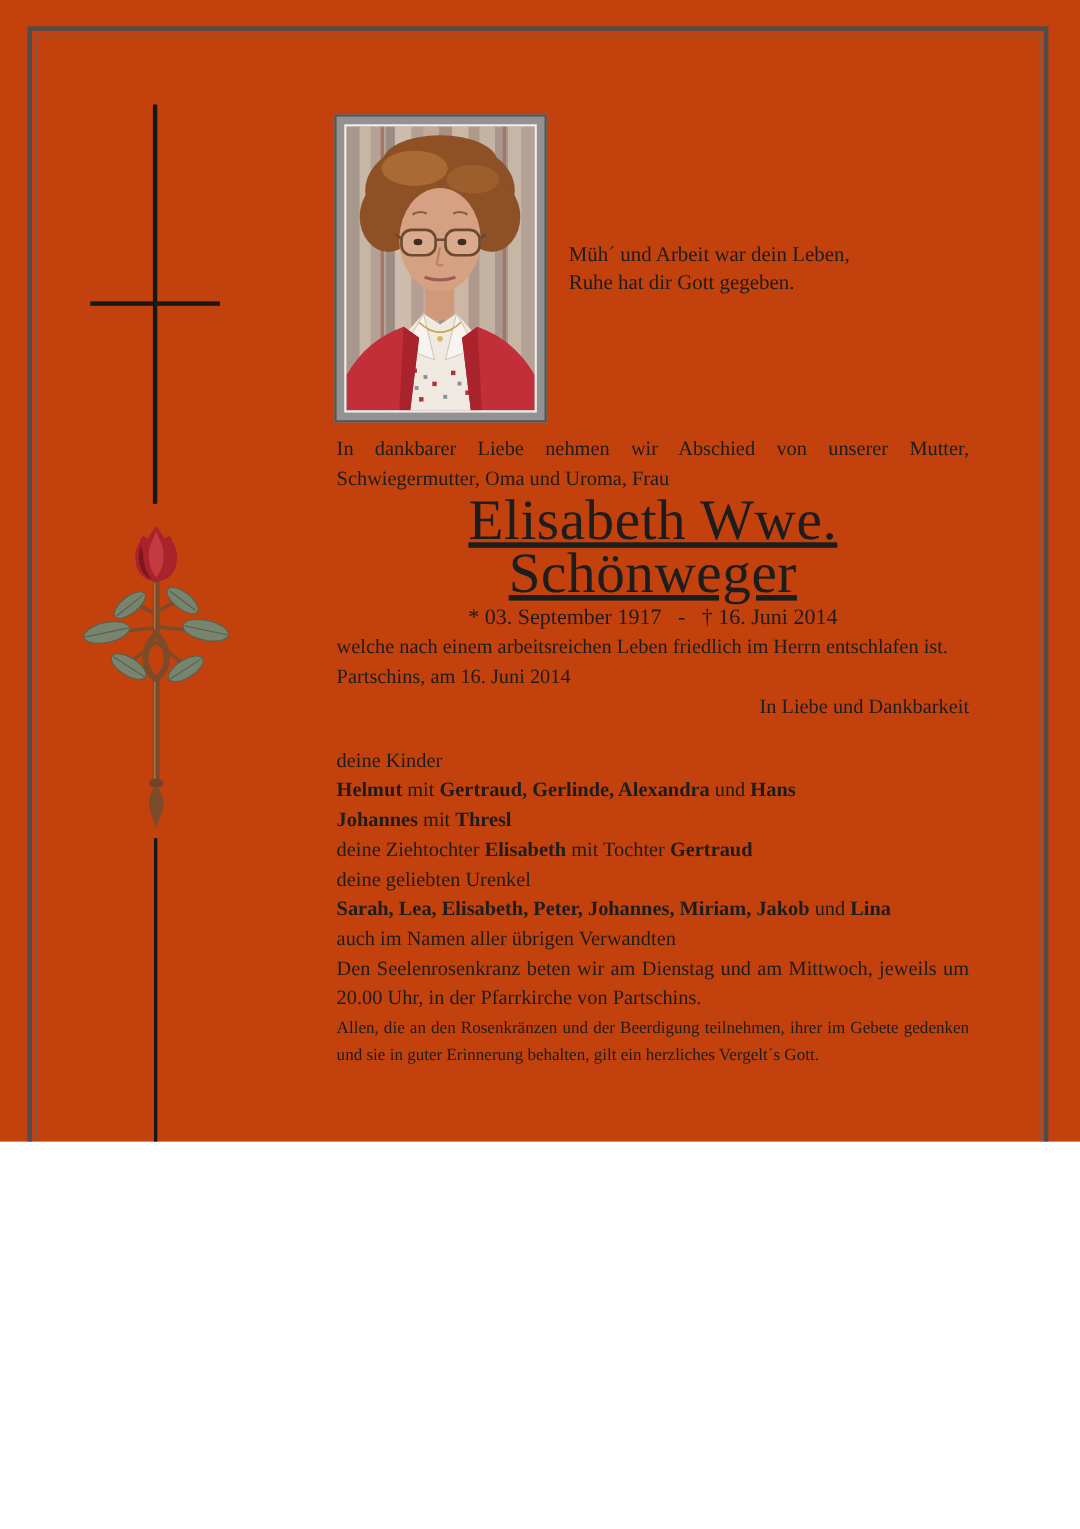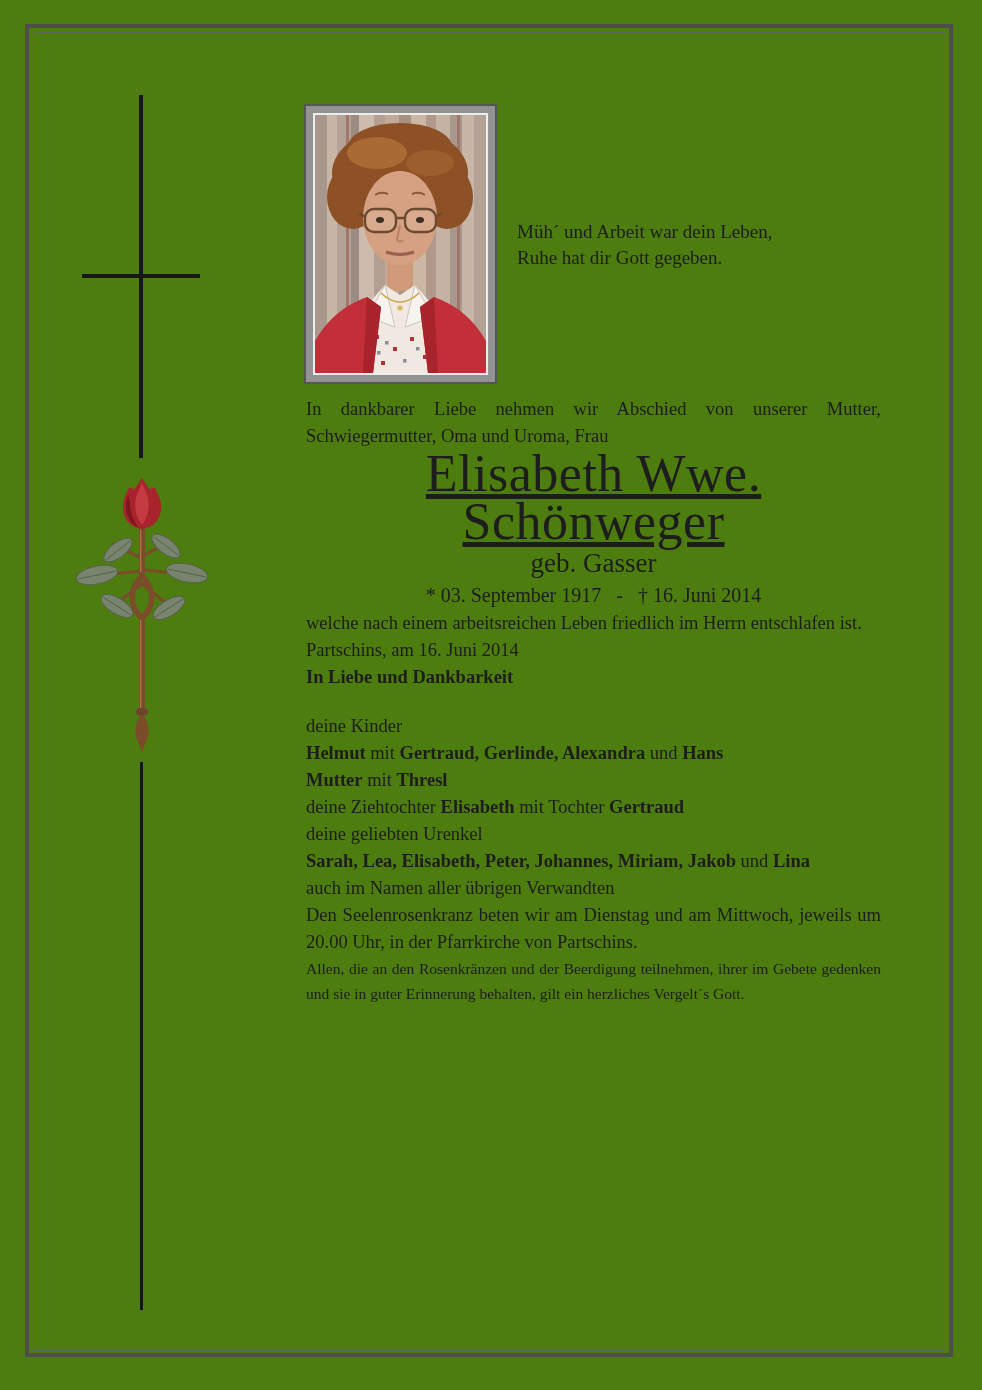--- a/index.html
+++ b/index.html
@@ -1,17 +1,17 @@
 <!DOCTYPE html>
 <html><head>
 <meta charset="utf-8">
 <style>
   html,body { margin:0; padding:0; background:#ffffff; }
   .sheet {
-    position:relative; width:982px; height:1390px; background:#4d7c0f;
+    position:relative; width:982px; height:1038px; background:#c2410c;
     font-family:"Liberation Serif", serif; color:#1d1d1d; overflow:hidden;
   }
   
   .frame-outer { position:absolute; left:25px; top:24px; width:928px; height:1333px;
     border:4px solid #4d4d4d; box-sizing:border-box; }
   .frame-inner { position:absolute; left:33px; top:32px; width:913px; height:1319px;
     border:1px solid #646464; box-sizing:border-box; }
   
   .cross-v { position:absolute; left:139px; top:95px; width:4px; height:363px; background:#171717; }
   .cross-h { position:absolute; left:82px;  top:274px; width:118px; height:4px; background:#171717; }
@@ -27,21 +27,21 @@
   
   .col { position:absolute; left:306px; top:396px; width:575px; font-size:18.5px; line-height:27px; }
   .col p { margin:0; }
   .just { text-align:justify; }
   .name   { font-size:52px; line-height:48px; text-align:center; margin:24px 0 0; font-weight:normal; letter-spacing:0.5px;text-decoration:underline; }
   .maiden { font-size:27px; line-height:34px; text-align:center; margin:2px 0 0; }
   .dates  { font-size:20px; line-height:30px; text-align:center; margin:8px 0 0; white-space:pre-wrap; }
   .p-passing { margin:28px 0 0; }
   .p-service { margin:12px 0 0; }
   .p-place   { margin:14px 0 0; }
-  .p-closing { margin:19px 0 0; font-weight:bold; }
+  .p-closing { margin:19px 0 0; font-weight:normal;text-align:right; }
   .family    { margin:22px 0 0; }
   .family > div { white-space:nowrap; line-height:27px; }
   .p-rosary  { margin:18px 0 0; }
   .p-thanks  { margin:17px 0 0; font-size:15.5px; line-height:25px; }
   .p-footer  { margin:26px 0 0; font-size:13.5px; line-height:21px; }
 </style>
 </head>
 <body>
 
 <div class="sheet">
@@ -176,31 +176,30 @@
 
   <div class="motto">
     <div>Müh´ und Arbeit war dein Leben,</div>
     <div>Ruhe hat dir Gott gegeben.</div>
   </div>
 
   <div class="col">
     <p class="just">In dankbarer Liebe nehmen wir Abschied von unserer Mutter, Schwiegermutter, Oma und Uroma, Frau</p>
 
     <p class="name">Elisabeth Wwe. Schönweger</p>
-    <p class="maiden">geb. Gasser</p>
     <p class="dates">* 03. September 1917   -   † 16. Juni 2014</p>
 
     <p class="just p-passing">welche nach einem arbeitsreichen Leben friedlich im Herrn entschlafen ist.</p>
     <p class="p-place">Partschins, am 16. Juni 2014</p>
     <p class="p-closing">In Liebe und Dankbarkeit</p>
 
     <div class="family">
       <div><span>deine Kinder</span></div>
       <div><span style="font-weight: bold;">Helmut</span><span> mit </span><span style="font-weight: bold;">Gertraud, Gerlinde, Alexandra</span><span> und </span><span style="font-weight: bold;">Hans</span></div>
-      <div><span style="font-weight: bold;">Mutter</span><span> mit </span><span style="font-weight: bold; margin-top: 19px;">Thresl</span></div>
+      <div><span style="font-weight: bold;">Johannes</span><span> mit </span><span style="font-weight: bold; margin-top: 19px;">Thresl</span></div>
       <div><span>deine Ziehtochter </span><span style="font-weight: bold;">Elisabeth</span><span> mit Tochter </span><span style="font-weight: bold;">Gertraud</span></div>
       <div><span>deine geliebten Urenkel</span></div>
       <div><span style="font-weight: bold;">Sarah, Lea, Elisabeth, Peter, Johannes, Miriam, Jakob</span><span> und </span><span style="font-weight: bold;">Lina</span></div>
       <div><span>auch im Namen aller übrigen Verwandten</span></div>
     </div>
 
     <p class="just p-rosary">Den Seelenrosenkranz beten wir am Dienstag und am Mittwoch, jeweils um 20.00 Uhr, in der Pfarrkirche von Partschins.</p>
     <p class="just p-thanks">Allen, die an den Rosenkränzen und der Beerdigung teilnehmen, ihrer im Gebete gedenken und sie in guter Erinnerung behalten, gilt ein herzliches Vergelt´s Gott.</p>
   </div>
 

